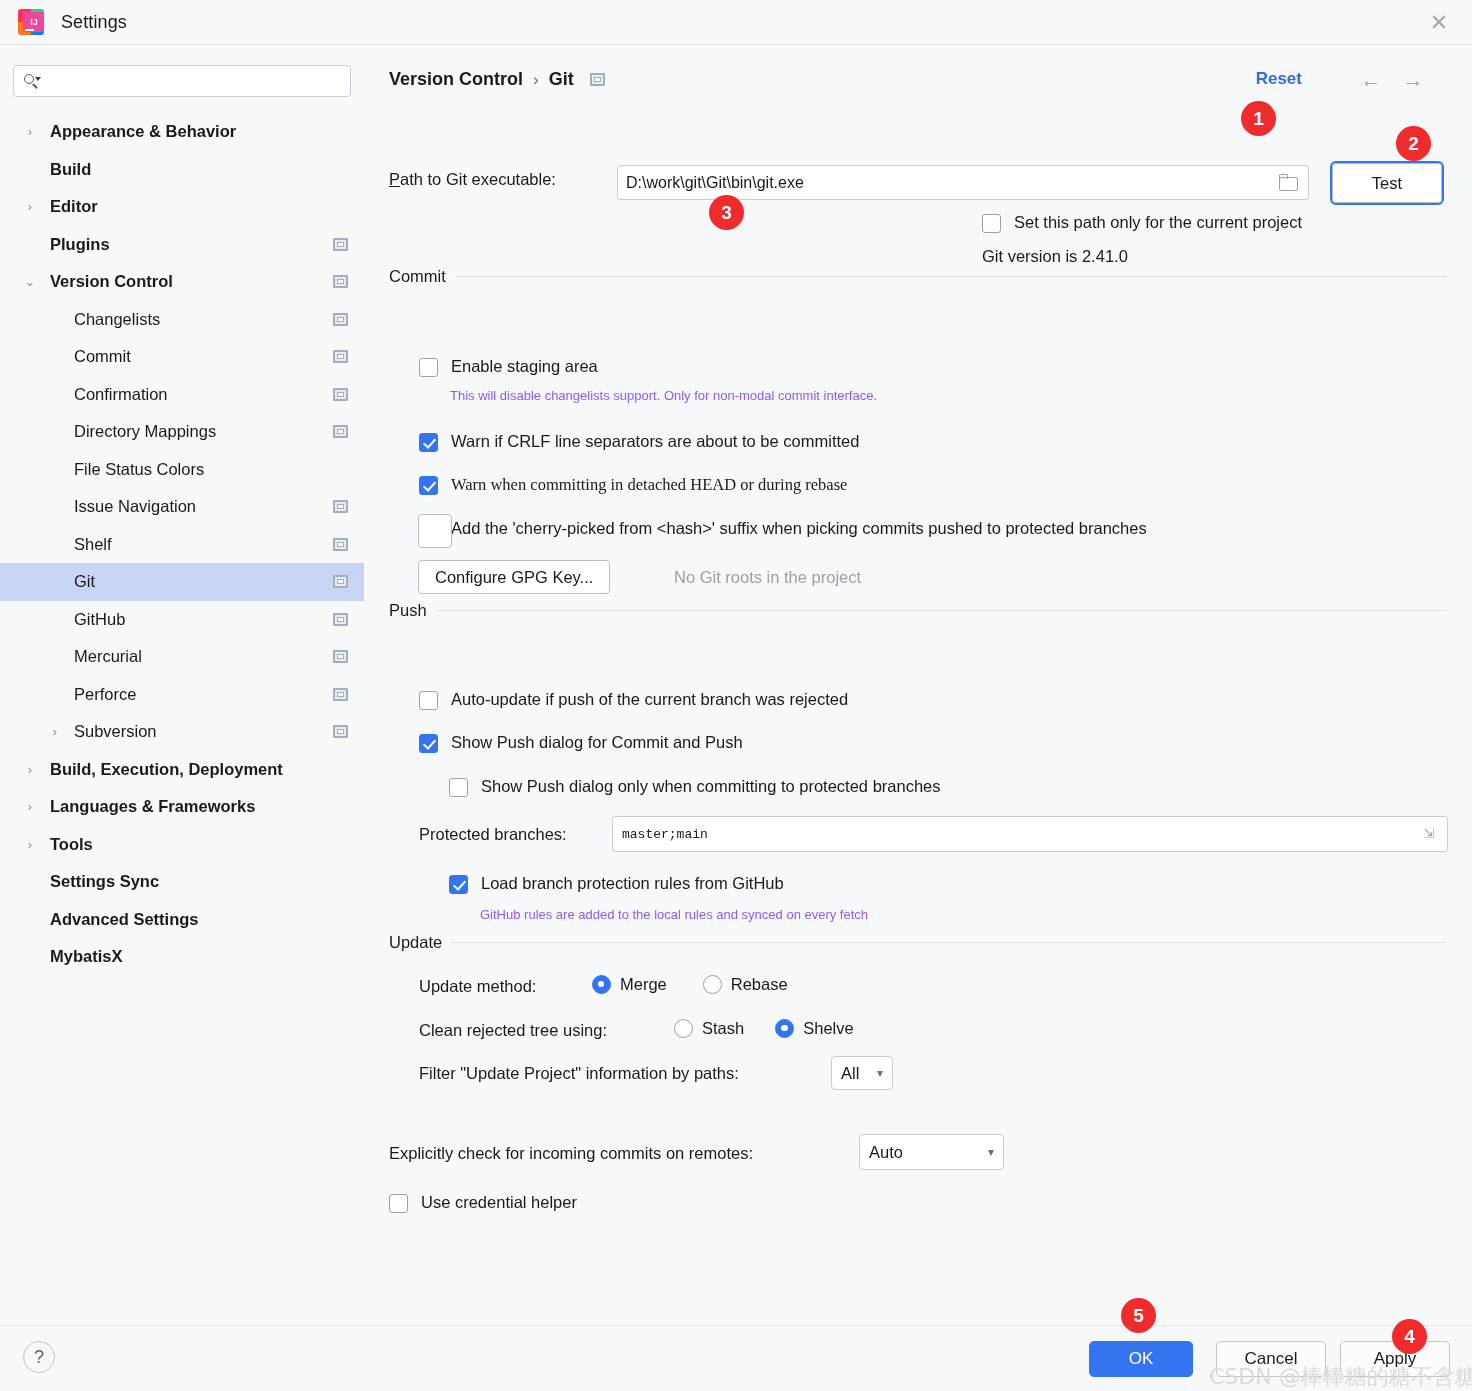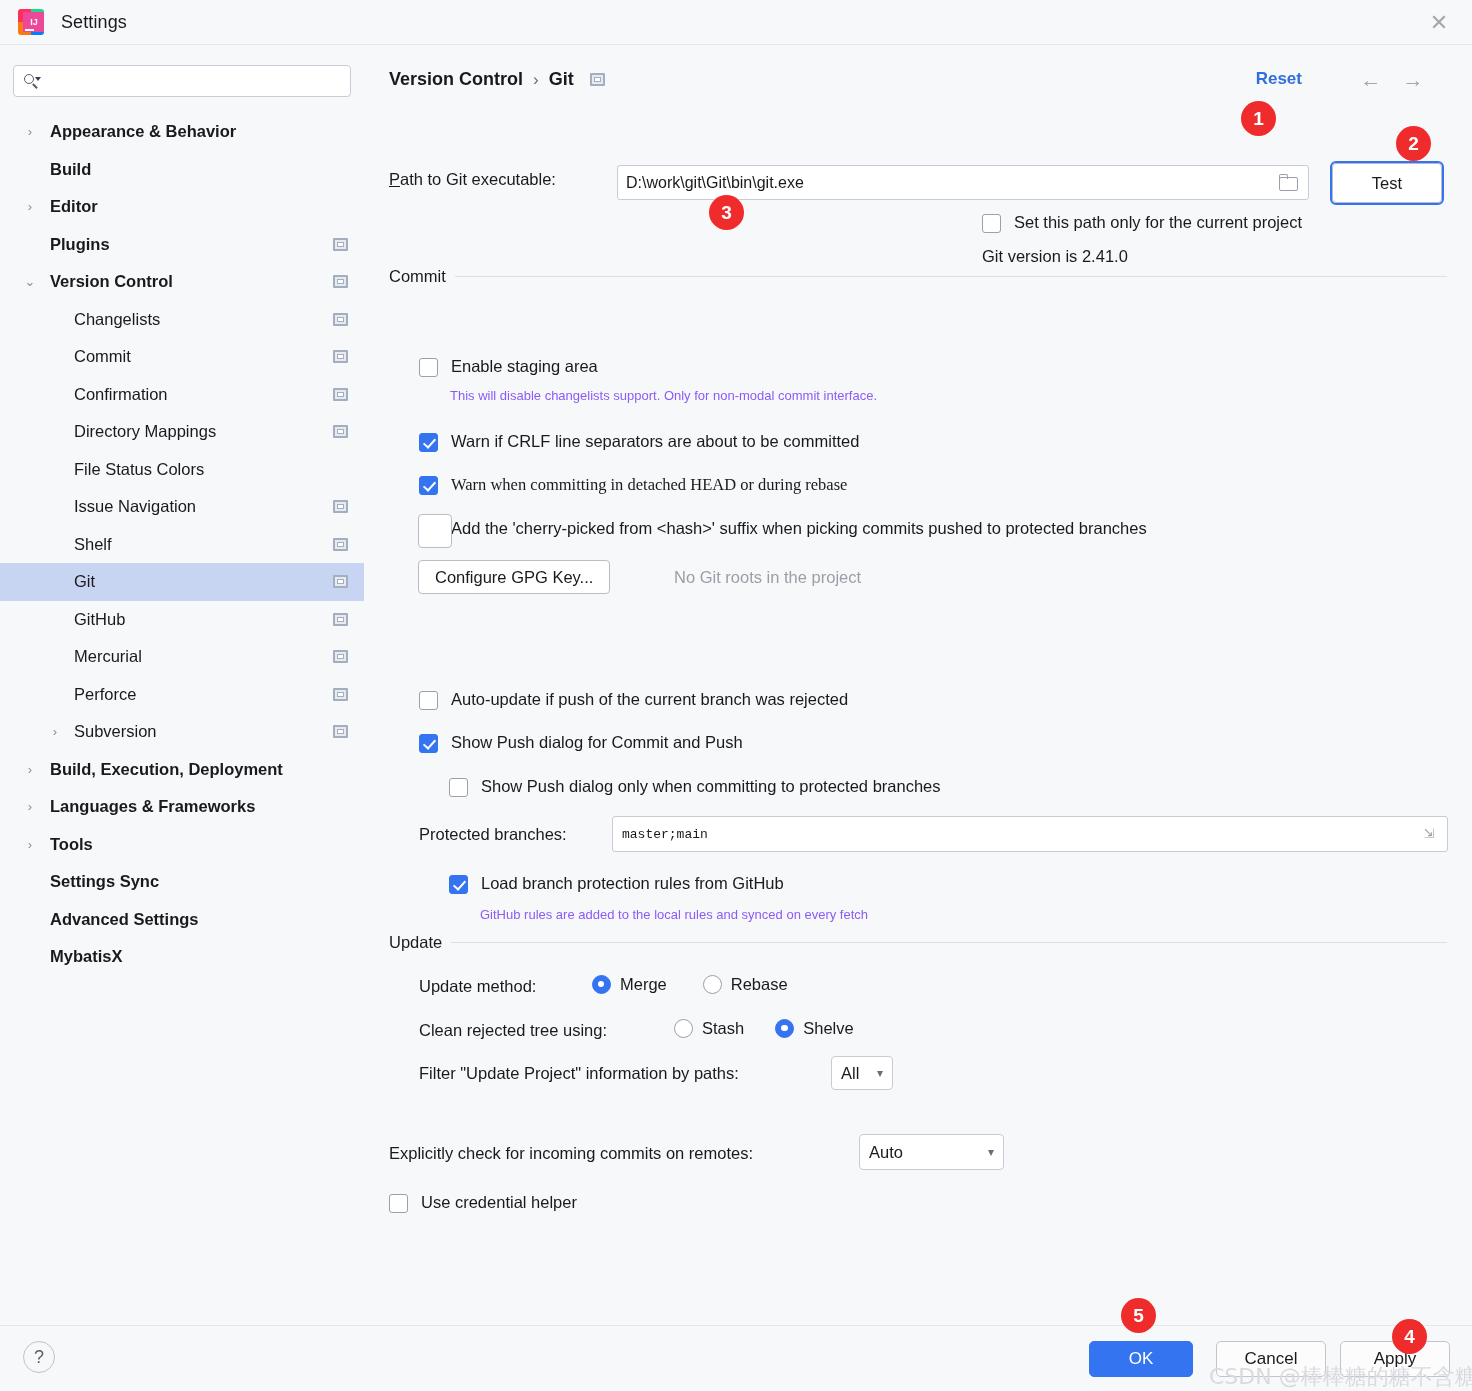--- a/index.html
+++ b/index.html
@@ -447,20 +447,24 @@
     <span class="checkbox checked"></span>
     <span class="cb-label">Add the 'cherry-picked from &lt;hash&gt;' suffix when picking commits pushed to protected branches</span>
   </div>
 
   <div class="btn-plain" style="left:54px; top:469px;">
     
   </div>
   <div class="btn-plain" style="left:54px; top:515px;">Configure GPG Key...</div>
   <div class="dim-text" style="left:310px; top:523px;">No Git roots in the project</div>
 
+  <div class="group" style="left:25px; top:556px; width:1058px;">
+    <span class="gname">Push</span>
+    <span class="gline"></span>
+  </div>
 
   <div class="cb-row" style="left:55px; top:645px;">
     <span class="checkbox"></span>
     <span class="cb-label">Auto-update if push of the current branch was rejected</span>
   </div>
 
   <div class="cb-row" style="left:55px; top:688px;">
     <span class="checkbox checked"></span>
     <span class="cb-label">Show Push dialog for Commit and Push</span>
   </div>

